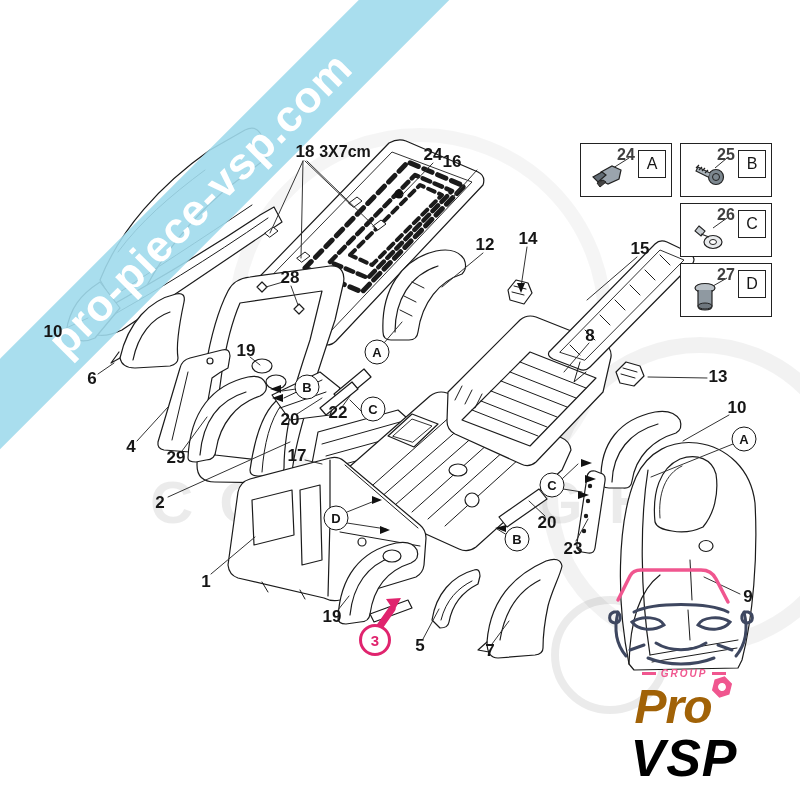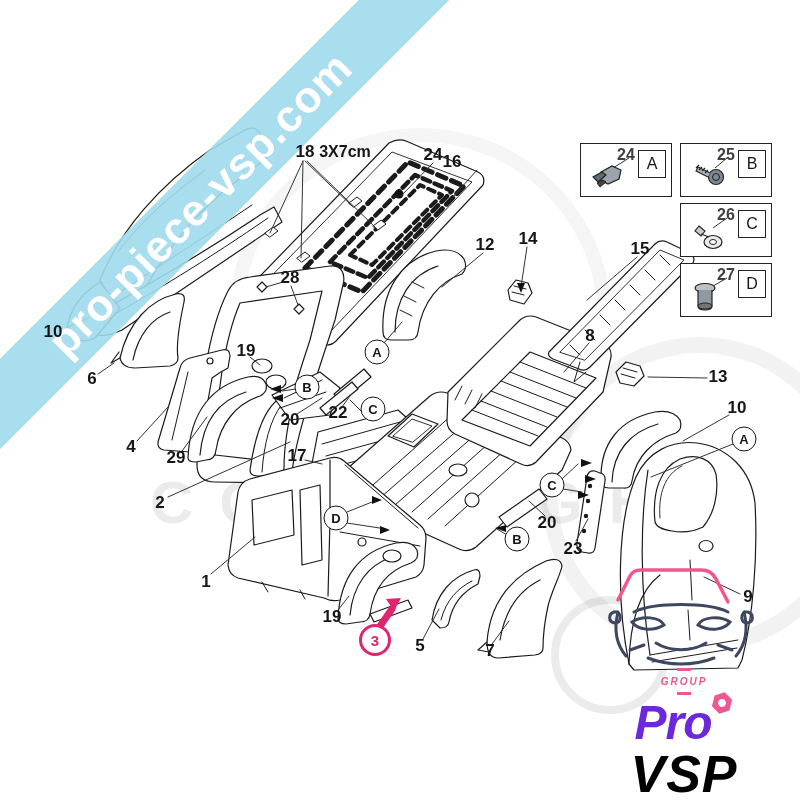--- a/index.html
+++ b/index.html
@@ -27,25 +27,25 @@
       display:flex;align-items:center;justify-content:center;z-index:4;
       font:700 15px "Liberation Sans",sans-serif;color:#E0246E;}
   .legend-box{position:absolute;width:90px;height:52px;border:1.6px solid #222;background:#fff;z-index:3;}
   .legend-num{position:absolute;left:28px;top:2px;width:34px;text-align:center;
       font:700 16px "Liberation Sans",sans-serif;color:#404040;}
   .legend-letter{position:absolute;right:5px;top:6px;width:26px;height:26px;border:1.4px solid #222;
       display:flex;align-items:center;justify-content:center;
       font:400 16px "Liberation Sans",sans-serif;color:#161616;background:#fff;}
   .legend-icon{position:absolute;left:2px;top:12px;}
   .logo{position:absolute;left:605px;top:566px;width:158px;z-index:3;text-align:center;}
-  .group-row{display:flex;align-items:center;justify-content:center;gap:5px;margin-top:2px;flex-direction:column;}
+  .group-row{display:flex;align-items:center;justify-content:center;gap:5px;margin-top:2px;}
   .group-row .dash{display:inline-block;width:14px;height:3px;background:#F0568F;}
   .group-label{font:700 italic 10px "Liberation Sans",sans-serif;color:#F0568F;letter-spacing:2px;}
   .pro-row{display:flex;align-items:flex-start;justify-content:center;line-height:0.85;}
-  .pro-row .t1{font:800 italic 48px "Liberation Sans",sans-serif;color:#6d28d9;letter-spacing:-1px;}
+  .pro-row .t1{font:800 italic 48px "Liberation Sans",sans-serif;color:#a16207;letter-spacing:-1px;}
   .pro-row svg{margin:-4px 0 0 -2px;transform:rotate(14deg);}
   .vsp-row .t2{font:800 italic 52px "Liberation Sans",sans-serif;color:#000000;letter-spacing:1px;line-height:0.95;}
 </style>
 </head>
 <body>
 
 <div id="canvas">
 
   <div class="copyright">COPYRIGHT</div>
 

